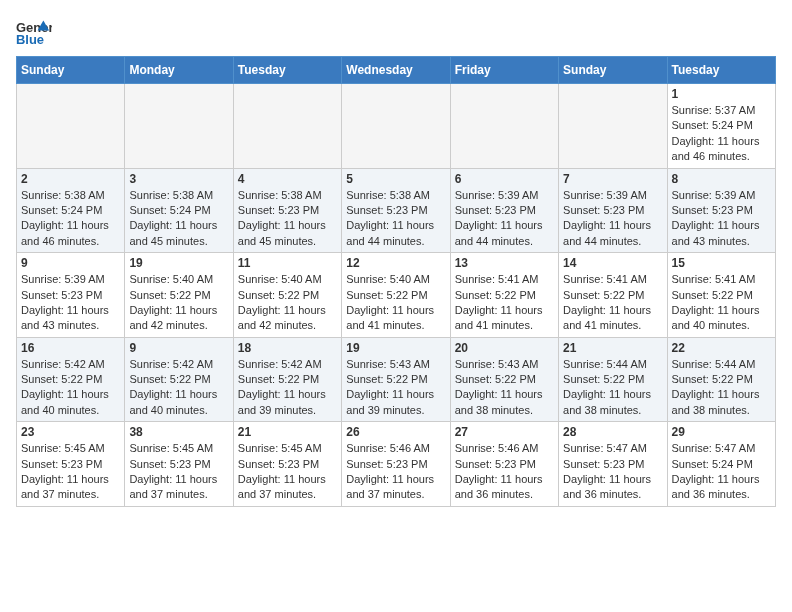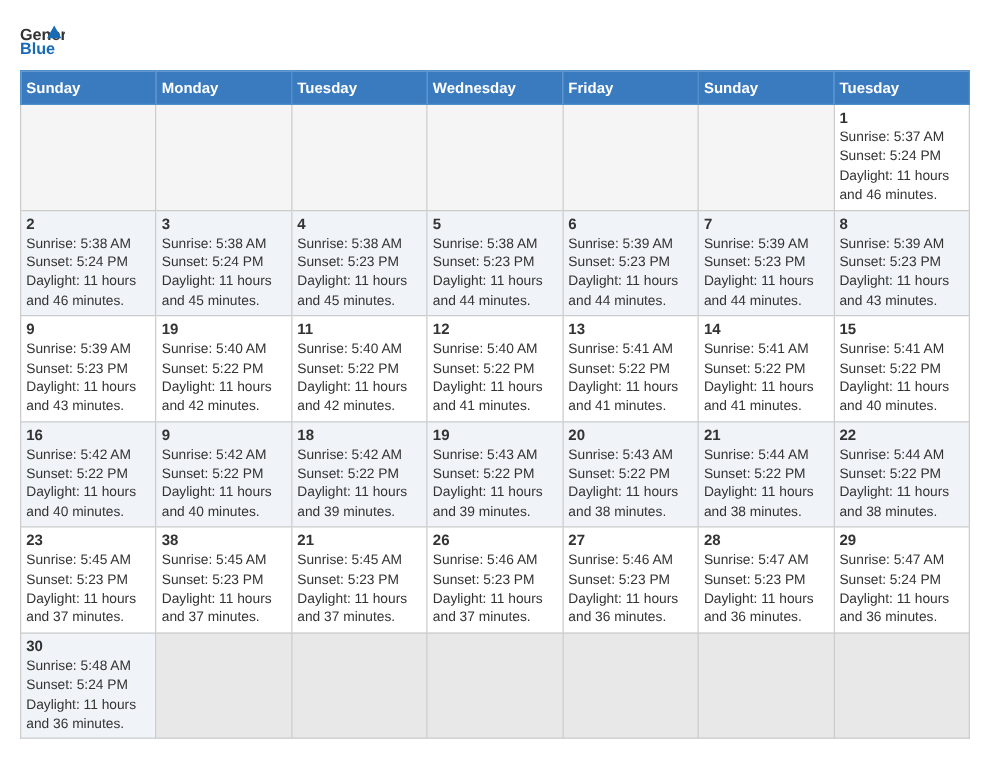--- a/index.html
+++ b/index.html
@@ -244,26 +244,14 @@
         </td>
         <td>
           <span class="day-number">28</span>
           <div class="day-info">Sunrise: 5:47 AM<br>Sunset: 5:23 PM<br>Daylight: 11 hours and 36 minutes.</div>
         </td>
         <td>
           <span class="day-number">29</span>
           <div class="day-info">Sunrise: 5:47 AM<br>Sunset: 5:24 PM<br>Daylight: 11 hours and 36 minutes.</div>
         </td>
       </tr>
-      <tr class="alt-row">
-        <td>
-          <span class="day-number">30</span>
-          <div class="day-info">Sunrise: 5:48 AM<br>Sunset: 5:24 PM<br>Daylight: 11 hours and 36 minutes.</div>
-        </td>
-        <td class="empty"></td>
-        <td class="empty"></td>
-        <td class="empty"></td>
-        <td class="empty"></td>
-        <td class="empty"></td>
-        <td class="empty"></td>
-      </tr>
     </tbody>
 </table>
 
 </body></html>

